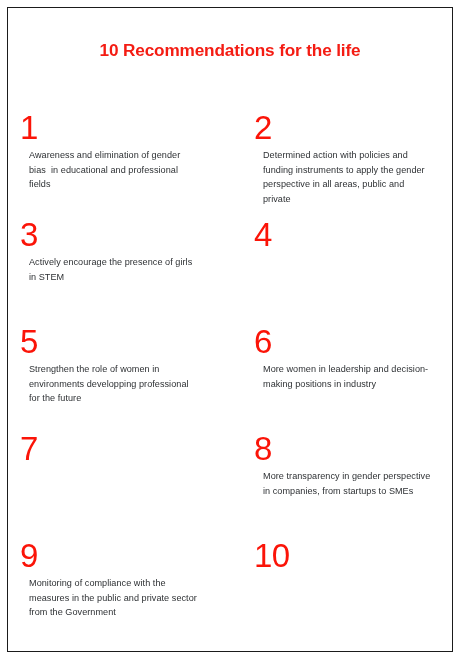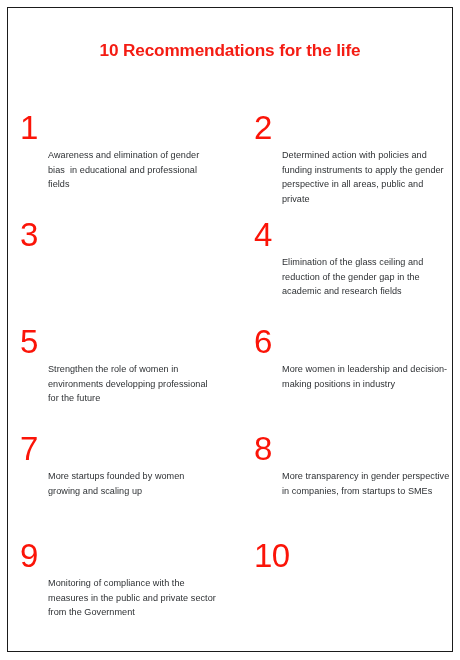--- a/index.html
+++ b/index.html
@@ -72,21 +72,21 @@
     line-height: 33px;
     font-weight: 500;
     font-family: "Liberation Sans", sans-serif;
     letter-spacing: -0.5px;
     height: 36px;
   }
   .rec-text {
     color: #2e3134;
     font-size: 9.1px;
     line-height: 14.6px;
-    margin-left: 28px;
+    margin-left: 9px;
     margin-top: 1px;
     max-width: 168px;
     font-family: "Liberation Sans", sans-serif;
     letter-spacing: 0.05px;
     white-space: pre-wrap;
   }
 </style>
 </head>
 <body>
 
@@ -107,40 +107,39 @@
         <div class="rec-text">Awareness and elimination of gender bias  in educational and professional fields</div>
       </div>
 
       <div class="rec-item">
         <div class="rec-number">2</div>
         <div class="rec-text">Determined action with policies and funding instruments to apply the gender perspective in all areas, public and private</div>
       </div>
 
       <div class="rec-item">
         <div class="rec-number">3</div>
+        <div class="rec-text">Actively encourage the presence of girls in STEM</div>
       </div>
 
       <div class="rec-item">
         <div class="rec-number">4</div>
-        <div class="rec-text">Elimination of the glass ceiling and reduction of the gender gap in the academic and research fields</div>
       </div>
 
       <div class="rec-item">
         <div class="rec-number">5</div>
         <div class="rec-text">Strengthen the role of women in environments developping professional for the future</div>
       </div>
 
       <div class="rec-item">
         <div class="rec-number">6</div>
         <div class="rec-text">More women in leadership and decision-making positions in industry</div>
       </div>
 
       <div class="rec-item">
         <div class="rec-number">7</div>
-        <div class="rec-text">More startups founded by women growing and scaling up</div>
       </div>
 
       <div class="rec-item">
         <div class="rec-number">8</div>
         <div class="rec-text">More transparency in gender perspective in companies, from startups to SMEs</div>
       </div>
 
       <div class="rec-item">
         <div class="rec-number">9</div>
         <div class="rec-text">Monitoring of compliance with the measures in the public and private sector from the Government</div>

